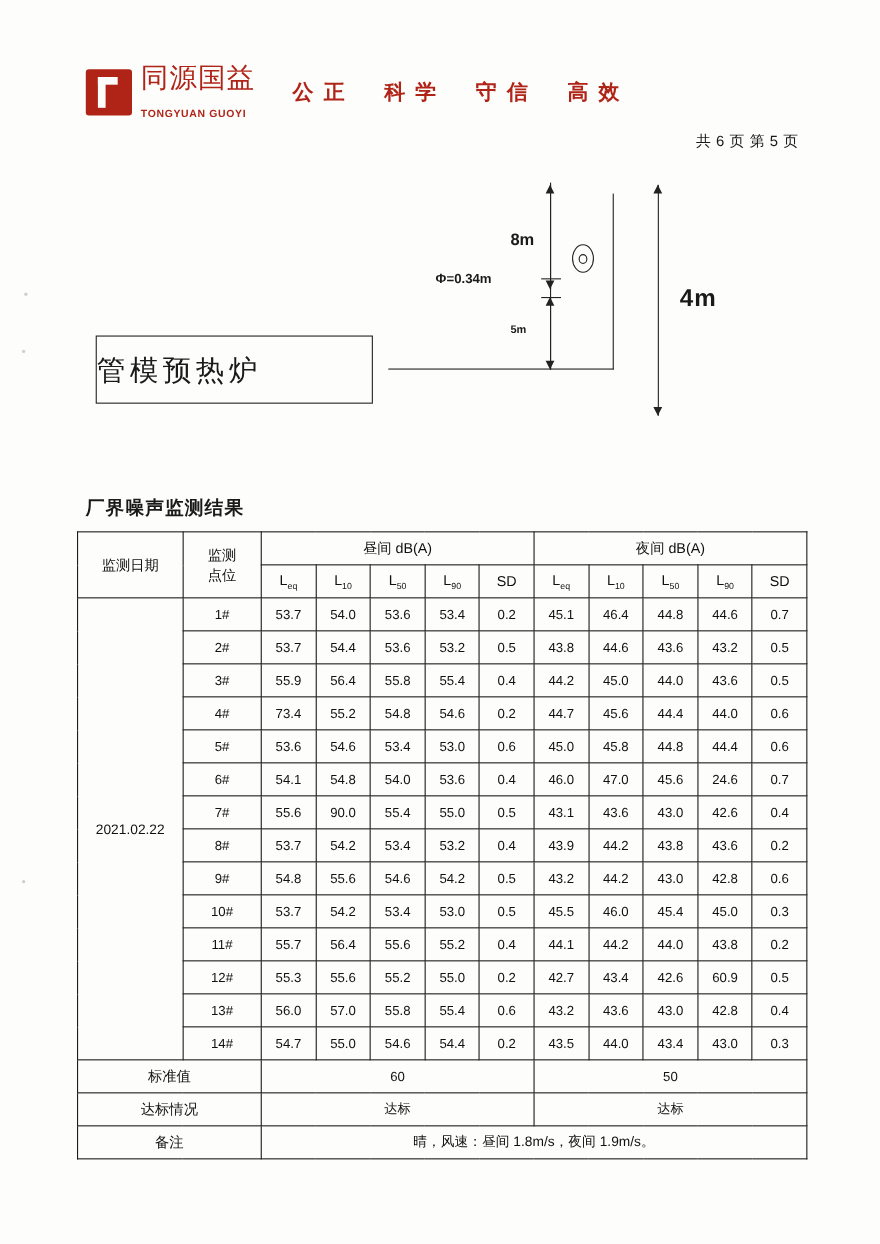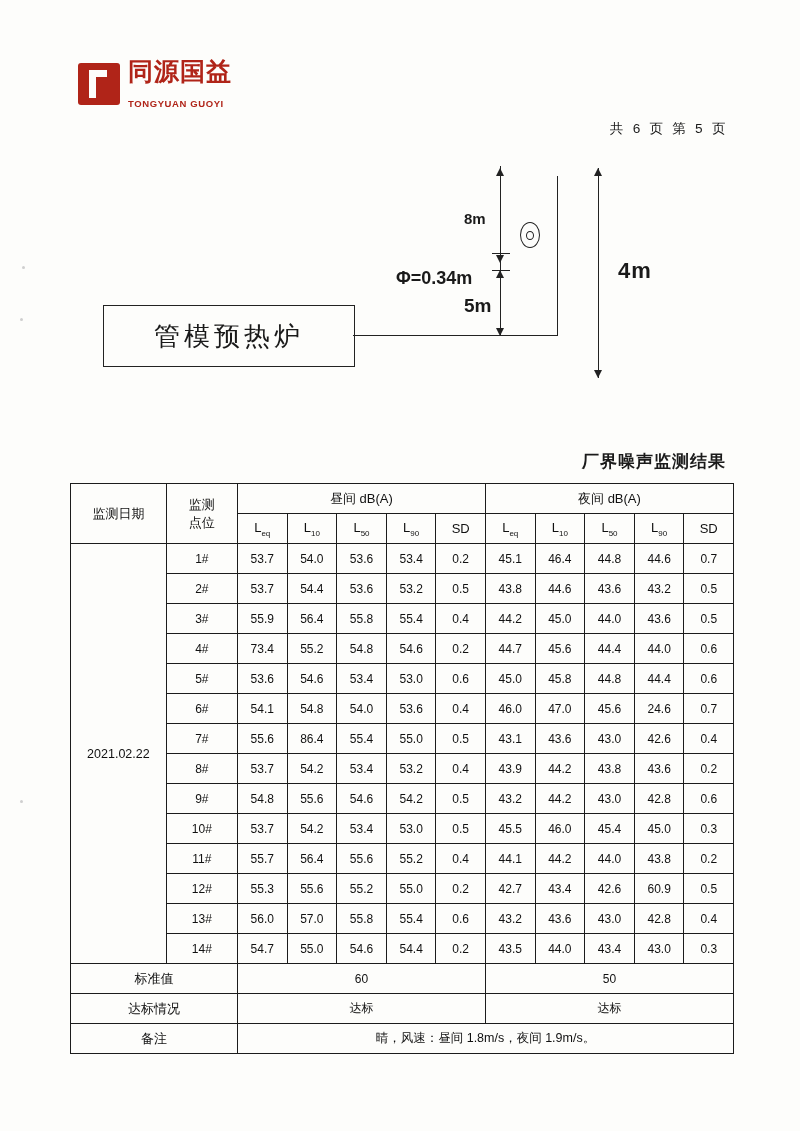--- a/index.html
+++ b/index.html
@@ -56,21 +56,21 @@
     height: 7px;
     background: #fdfdfb;
   }
   .logo-text {
     margin-left: 8px;
     line-height: 1.0;
   }
   .logo-cn {
     font-family: "Liberation Sans", "DejaVu Sans", sans-serif;
     font-size: 25px;
-    font-weight: bold;
+    font-weight: normal;
     color: #b02418;
     letter-spacing: 1px;
     display: block;
   }
   .logo-en {
     font-family: "Liberation Sans", "DejaVu Sans", sans-serif;
     font-size: 9.5px;
     font-weight: bold;
     color: #b02418;
     letter-spacing: 0.6px;
@@ -95,41 +95,40 @@
     top: 118px;
     font-size: 15px;
     letter-spacing: 0.5px;
     font-family: "Liberation Sans", "DejaVu Sans", sans-serif;
   }
   .page-no {
     position: absolute;
     right: 74px;
     top: 120px;
     font-size: 13.5px;
-    font-family: Liberation Mono, monospace;
+    font-family: Liberation Sans, sans-serif;
     letter-spacing: 0.5px;
   }
   
   .diagram {
     position: absolute;
     left: 78px;
     top: 150px;
     width: 648px;
     height: 250px;
   }
   .furnace-box {
     position: absolute;
-    left: 25px;
+    left: 9px;
     top: 155px;
     width: 250px;
     height: 60px;
     border: 1.4px solid #222;
     display: flex;
     align-items: center;
-    justify-content: center;
   }
   .furnace-label {
     font-size: 26px;
     letter-spacing: 4px;
     font-family: "Liberation Serif", "DejaVu Serif", serif;
   }
   .duct-h {
     position: absolute;
     left: 275px;
     top: 185px;
@@ -178,23 +177,23 @@
   }
   .dim-8m { left: 422px; top: 18px; height: 95px; }
   .dim-5m { left: 422px; top: 120px; height: 66px; }
   .dim-15m { left: 520px; top: 18px; height: 210px; }
   .lbl {
     position: absolute;
     font-family: "Liberation Sans", "DejaVu Sans", sans-serif;
     font-weight: bold;
   }
   .lbl-8m { left: 386px; top: 60px; font-size: 15px; }
-  .lbl-5m { left: 386px; top: 145px; font-size: 19px; }
+  .lbl-5m { left: 386px; top: 145px; font-size: 10px; }
   .lbl-15m { left: 540px; top: 108px; font-size: 22px; letter-spacing: 1px; }
-  .lbl-phi { left: 318px; top: 118px; font-size: 18px; }
+  .lbl-phi { left: 318px; top: 96px; font-size: 12px; }
   .phi-tick-top {
     position: absolute;
     left: 414px;
     top: 103px;
     width: 18px;
     height: 1.2px;
     background: #222;
   }
   .phi-tick-bot {
     position: absolute;
@@ -231,21 +230,21 @@
     text-align: center;
     font-size: 14.5px;
     font-family: "Liberation Sans", "DejaVu Sans", sans-serif;
     letter-spacing: 0.5px;
   }
   .section-title {
     position: absolute;
     left: 0;
     top: 300px;
     width: 648px;
-    text-align: right;
+    text-align: left;
     font-size: 17px;
     font-family: "Liberation Sans", "DejaVu Sans", sans-serif;
     font-weight: bold;
     letter-spacing: 1px;
   }
   
   .table-wrap {
     position: absolute;
     left: 70px;
     top: 483px;
@@ -301,20 +300,26 @@
 </head>
 <body>
 
 <div class="page">
 
   <div class="header">
     <div class="logo-mark"></div>
     <div class="logo-text">
       <span class="logo-cn">同源国益</span>
       <span class="logo-en">TONGYUAN GUOYI</span>
+    </div>
+    <div class="slogans">
+      <span class="slogan">公 正</span>
+      <span class="slogan">科 学</span>
+      <span class="slogan">守 信</span>
+      <span class="slogan">高 效</span>
     </div>
   </div>
 
   <div class="page-no">共 6 页  第 5 页</div>
 
   <div class="diagram">
     <div class="furnace-box">
       <span class="furnace-label">管模预热炉</span>
     </div>
     <div class="duct-h"></div>
@@ -439,21 +444,21 @@
           <td>0.4</td>
           <td>46.0</td>
           <td>47.0</td>
           <td>45.6</td>
           <td>24.6</td>
           <td>0.7</td>
         </tr>
         <tr>
           <td>7#</td>
           <td>55.6</td>
-          <td>86.4</td>
+          <td>90.0</td>
           <td>55.4</td>
           <td>55.0</td>
           <td>0.5</td>
           <td>43.1</td>
           <td>43.6</td>
           <td>43.0</td>
           <td>42.6</td>
           <td>0.4</td>
         </tr>
         <tr>

